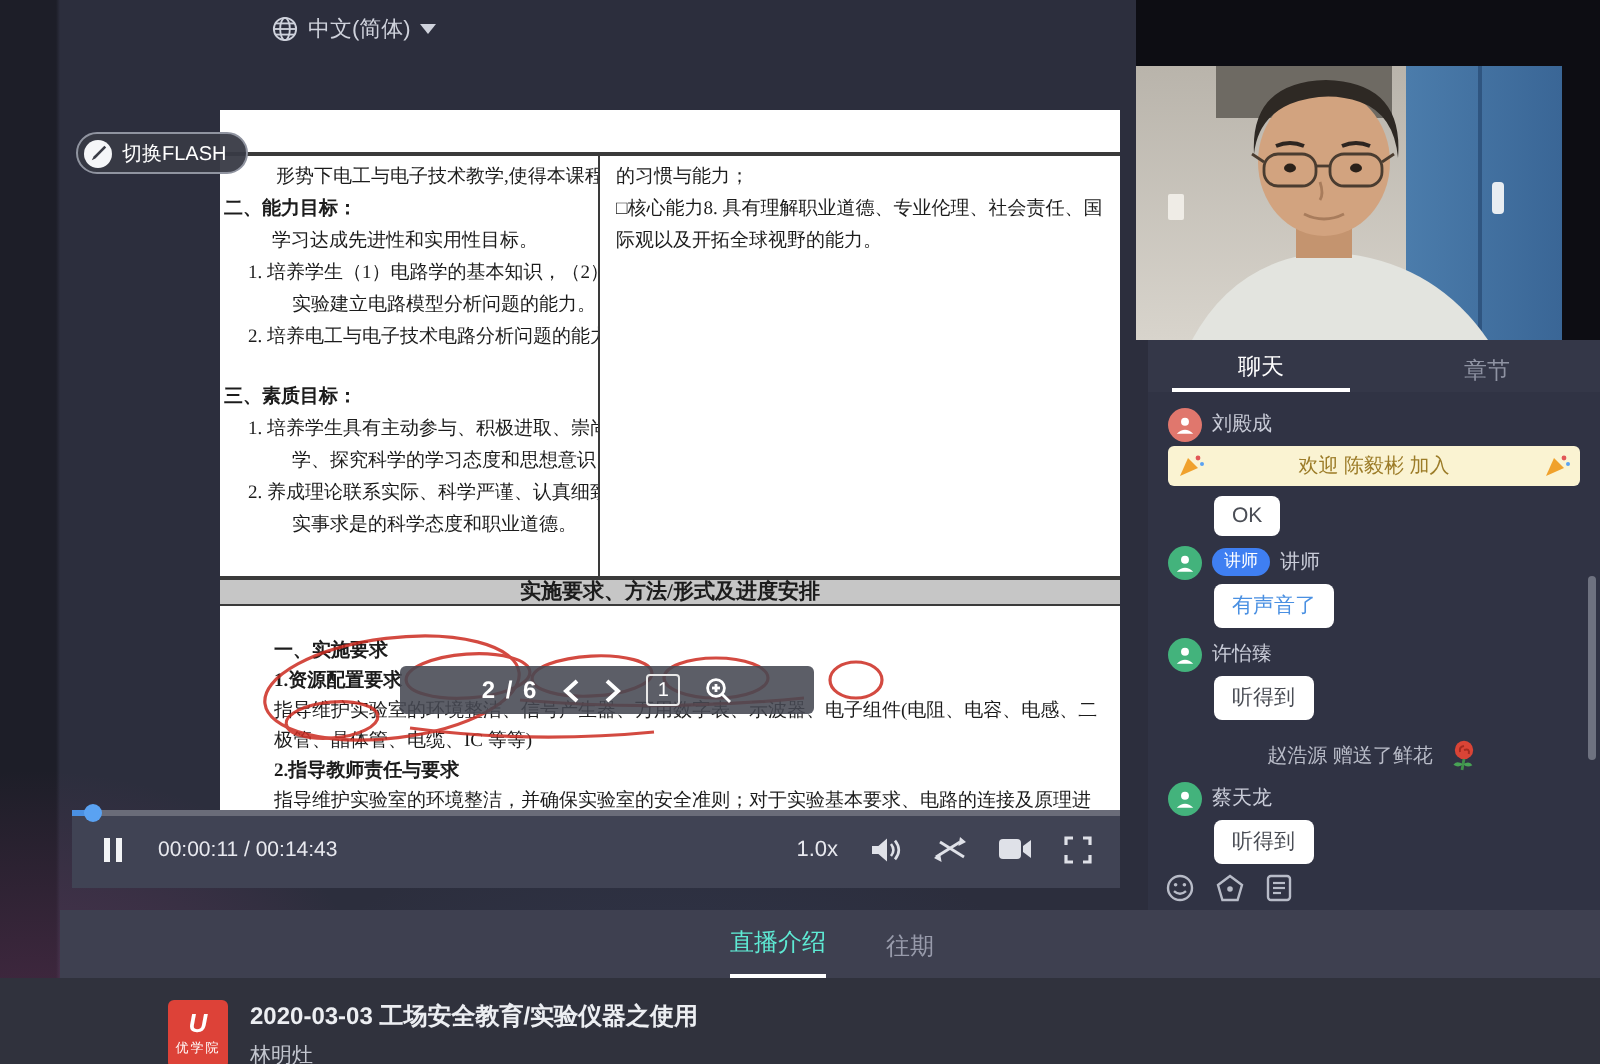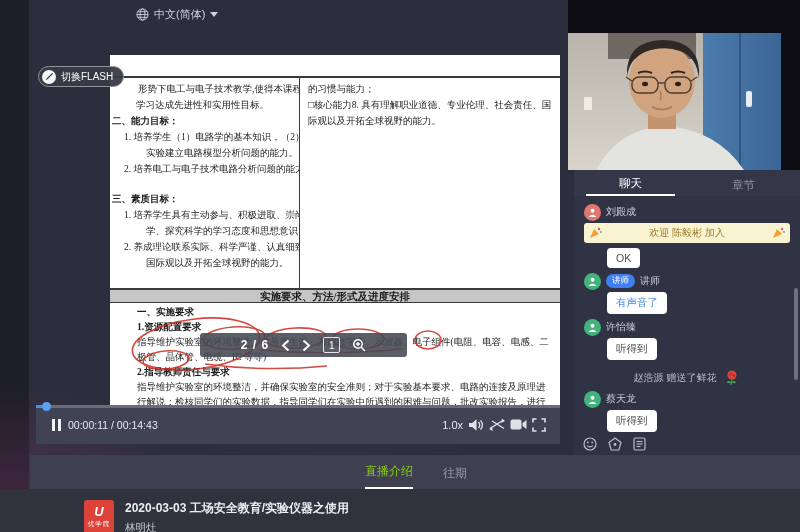--- a/index.html
+++ b/index.html
@@ -27,21 +27,21 @@
   .col-l { width:190px; border-right:1px solid #3a3a3a; padding-top:3px; font-size:9.5px; line-height:16px; overflow:hidden; }
   .col-r { flex:1; padding:3px 6px 0 8px; font-size:9.5px; line-height:16px; }
   .dl { white-space:nowrap; }
   .ml28 { margin-left:28px; } .ml26 { margin-left:26px; } .ml14 { margin-left:14px; }
   .ml36 { margin-left:36px; } .ml2 { margin-left:2px; }
   .dh { font-weight:bold; }
   .gap-top { margin-top:14px; }
   .sec-header { position:absolute; top:233px; left:0; width:450px; height:15px; background:#c6c6c6;
                 border-top:2px solid #3a3a3a; border-bottom:1px solid #3a3a3a; text-align:center;
                 font-weight:bold; font-size:10.5px; line-height:13px; }
-  .doc-bottom { position:absolute; top:250px; left:27px; width:416px; font-size:9.5px; line-height:15px; }
+  .doc-bottom { position:absolute; top:264px; left:27px; width:416px; font-size:9.5px; line-height:15px; }
   .db-h { font-weight:bold; }
 
   .annotations { position:absolute; left:0; top:0; z-index:3; pointer-events:none; }
 
   .page-nav { position:absolute; left:90px; top:278px; width:207px; height:24px;
               background:rgba(70,72,82,.88); border-radius:3px; z-index:4;
               display:flex; align-items:center; justify-content:center; gap:12px;
               color:#fff; font-family:"Liberation Sans",sans-serif; }
   .pn-ind { font-size:12px; font-weight:bold; letter-spacing:1px; }
   .pn-btn { display:flex; align-items:center; cursor:pointer; }
@@ -49,21 +49,21 @@
               color:#fff; font-size:10px; text-align:center; padding:0; }
 
   .flash-btn { position:absolute; left:38px; top:66px; height:21px; padding:0 10px 0 3px;
                border-radius:11px; background:rgba(56,58,68,.95); border:1px solid #9094a0;
                color:#fff; font-size:10px; display:flex; align-items:center; gap:5px; z-index:6; cursor:pointer; }
   .flash-ic { width:14px; height:14px; border-radius:50%; background:#f5f6f8; display:flex;
               align-items:center; justify-content:center; }
 
   
   .player { position:absolute; left:36px; top:405px; width:524px; height:39px; background:#404354;
-            display:flex; align-items:center; padding:0 14px; gap:5px; z-index:10; }
+            display:flex; align-items:center; padding:0 14px; gap:16px; z-index:10; }
   .progress { position:absolute; top:0; left:0; right:0; height:3px; background:rgba(255,255,255,.22); cursor:pointer; }
   .played { width:9px; height:3px; background:#4a90e2; }
   .knob { position:absolute; left:6px; top:-3px; width:9px; height:9px; border-radius:50%; background:#5aa2f2; }
   .pause { display:flex; gap:3px; cursor:pointer; padding:2px; }
   .pause i { display:block; width:3px; height:12px; background:#f2f3f6; }
   .ptime { font-size:10.5px; color:#e8e9ef; }
   .pspacer { flex:1; }
   .pspeed { font-size:11px; color:#e8e9ef; cursor:pointer; }
   .picon { display:flex; align-items:center; cursor:pointer; }
 
@@ -104,21 +104,21 @@
   .chat-input { flex:1; height:22px; background:#23252f; border:none; border-radius:2px; color:#dcdee6;
                 font-size:10.5px; padding:0 8px; outline:none; }
   .chat-input::placeholder { color:#565a68; }
   .send-btn { width:50px; height:22px; background:#4696e5; border:none; border-radius:2px; color:#fff;
               font-size:11px; cursor:pointer; }
 
   
   .bottom-tabs { position:absolute; left:30px; top:455px; width:770px; height:34px; background:#3e4050;
                  display:flex; align-items:flex-end; padding-left:335px; z-index:1; }
   .btab { margin-right:30px; font-size:12px; padding-bottom:7px; cursor:pointer; color:#989bab; }
-  .btab.active { color:#84cc16; border-bottom:2px solid #fff; }
+  .btab.active { color:#5eead4; border-bottom:2px solid #fff; }
   .info-band { position:absolute; left:0; top:489px; width:800px; height:43px; background:#30323d; }
   .video-info { position:absolute; left:84px; top:500px; display:flex; gap:11px; z-index:2; }
   .logo { width:30px; height:34px; background:#dd4238; border-radius:3px; display:flex; flex-direction:column;
           align-items:center; justify-content:center; color:#fff; }
   .logo-u { font-size:13px; font-weight:bold; font-style:italic; line-height:13px; }
   .logo-name { font-size:6.5px; letter-spacing:1px; margin-top:2px; }
   .vi-title { font-size:12px; color:#eceef2; font-weight:bold; }
   .vi-author { font-size:10.5px; color:#c3c6cf; margin-top:4px; }
 </style>
 </head>
@@ -137,30 +137,30 @@
       </g>
     </svg>
     <span>中文(简体)</span>
     <span class="caret"></span>
   </div>
 
   <div class="doc">
     <div class="doc-cols">
       <div class="col-l">
         <div class="dl ml28">形势下电工与电子技术教学,使得本课程</div>
+        <div class="dl ml2 dh">二、能力目标：</div>
         <div class="dl ml26">学习达成先进性和实用性目标。</div>
-        <div class="dl ml2 dh">二、能力目标：</div>
         <div class="dl ml14">1. 培养学生（1）电路学的基本知识，（2）</div>
         <div class="dl ml36">实验建立电路模型分析问题的能力。</div>
         <div class="dl ml14">2. 培养电工与电子技术电路分析问题的能力.</div>
         <div class="dl ml2 dh gap-top">三、素质目标：</div>
         <div class="dl ml14">1. 培养学生具有主动参与、积极进取、崇尚科</div>
         <div class="dl ml36">学、探究科学的学习态度和思想意识；</div>
         <div class="dl ml14">2. 养成理论联系实际、科学严谨、认真细致、</div>
-        <div class="dl ml36">国际观以及开拓全球视野的能力。</div>
+        <div class="dl ml36">实事求是的科学态度和职业道德。</div>
       </div>
       <div class="col-r">
         <div>的习惯与能力；</div>
         <div>□核心能力8. 具有理解职业道德、专业伦理、社会责任、国际观以及开拓全球视野的能力。</div>
       </div>
     </div>
     <div class="sec-header">实施要求、方法/形式及进度安排</div>
     <div class="doc-bottom">
       <div class="db-h">一、实施要求</div>
       <div class="db-h">1.资源配置要求</div>

